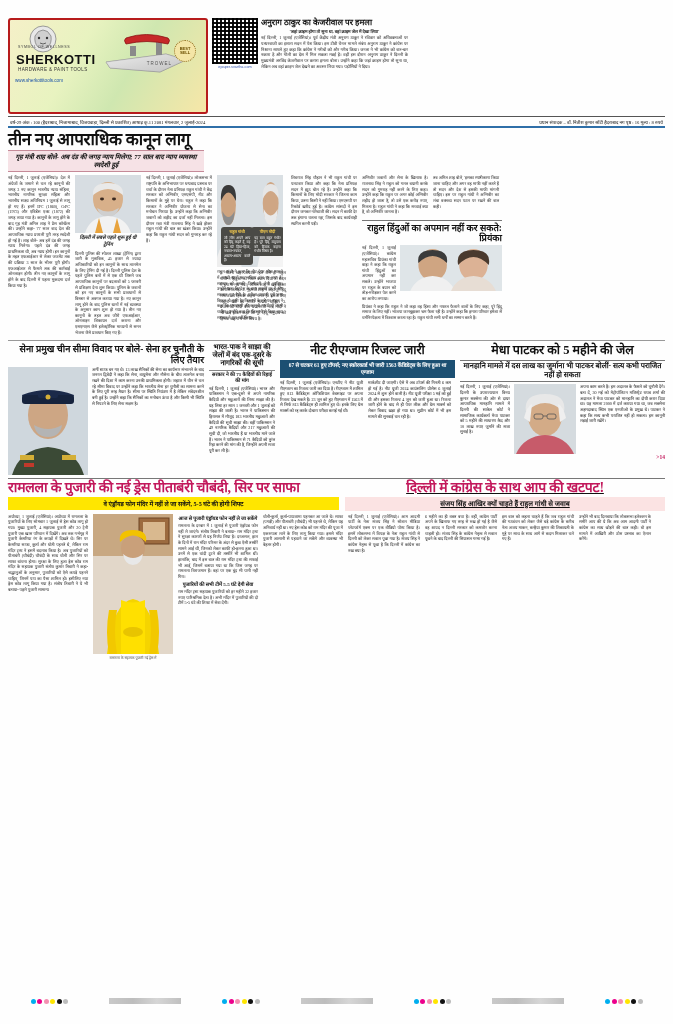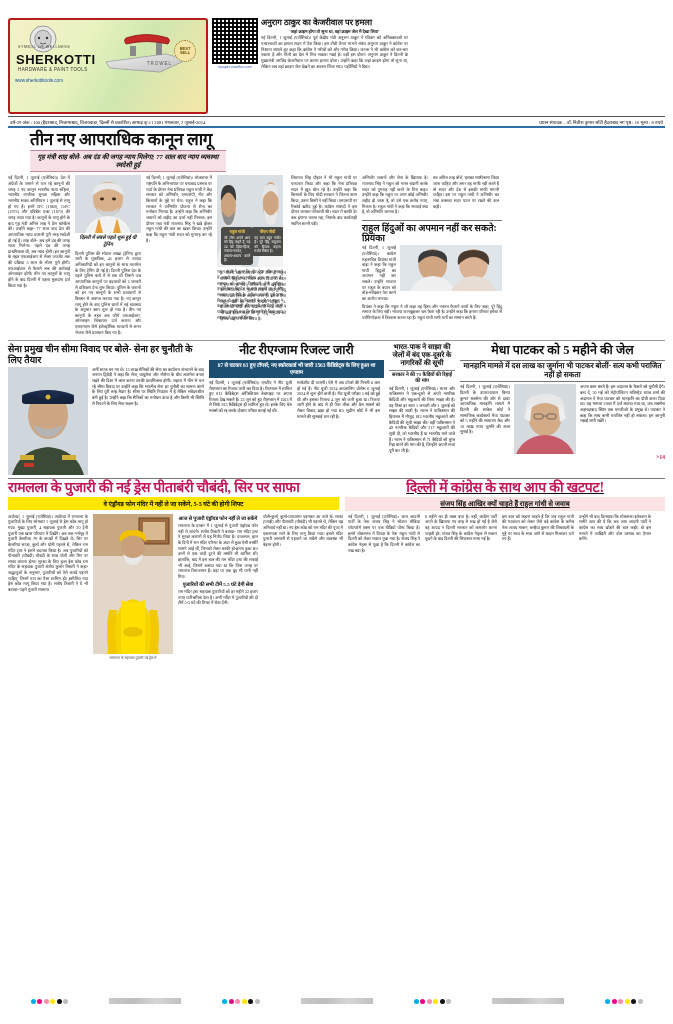--- a/index.html
+++ b/index.html
@@ -50,21 +50,21 @@
   .brief-quote{font-size:4.3px;font-weight:bold;text-align:center;color:#222;margin-bottom:1px;}
   .brief-text{font-size:4.2px;line-height:1.35;text-align:justify;color:#222;}
 
   .dateline{display:flex;justify-content:space-between;align-items:center;
     border-top:1px solid #555;border-bottom:2px solid #2f6fa8;margin-top:2px;padding:1.5px 2px;}
   .dateline-l{font-size:4.6px;color:#111;}
   .dateline-r{font-size:4.6px;color:#111;}
 
   
   .head-row{display:flex;gap:6px;margin-top:3px;align-items:flex-end;}
-  .h-left{width:196px;flex:0 0 auto;margin-left:22px;}
+  .h-left{width:196px;flex:0 0 auto;}
   .h-right{flex:1;}
   .headline-xl{font-size:17px;font-weight:bold;color:#111;line-height:1;letter-spacing:-.3px;}
   .headline-lead{font-size:16.5px;font-weight:bold;color:#111;line-height:1;text-align:center;letter-spacing:-.3px;}
   .kicker-pink{background:#f6e2e6;border-top:1px solid #c58a98;border-bottom:1px solid #c58a98;
     font-size:6.6px;font-weight:bold;font-style:italic;text-align:center;line-height:1.25;
     padding:2px 3px;margin-top:2px;color:#111;}
   .kicker-navy{background:#1c4f72;color:#fff;font-size:11px;font-weight:bold;text-align:center;
     padding:2.5px 4px;margin-top:2px;line-height:1.1;}
 
   
@@ -76,21 +76,21 @@
   .subhead{font-weight:bold;font-size:5px;text-align:center;margin:2px 0 1.5px;color:#111;line-height:1.2;}
   .subhead-it{font-weight:bold;font-style:italic;font-size:5px;text-align:center;margin:2px 0 1.5px;}
 
   .photo{background:#ccc;position:relative;overflow:hidden;border:0;}
   .cap{font-size:3.6px;text-align:center;color:#444;margin-top:1px;}
 
   
   .rule-top{border-top:1px solid #999;margin-top:3px;}
   .sec2{display:flex;gap:5px;margin-top:3px;}
   .hl-med{font-size:9.4px;font-weight:bold;line-height:1.08;color:#111;}
-  .hl-med-c{text-align:left;font-family:Liberation Serif, serif;}
+  .hl-med-c{text-align:right;font-family:Liberation Serif, serif;}
   .blue-box{background:#1c4f72;color:#fff;font-size:5.4px;font-weight:bold;text-align:center;
     padding:2px 2px;line-height:1.3;margin-top:2px;}
   .hl-big{font-size:12.5px;font-weight:bold;text-align:center;line-height:1.08;color:#111;}
   .hl-sub2{font-size:7.4px;font-weight:bold;text-align:center;line-height:1.18;color:#111;
     border-top:1px solid #777;border-bottom:1px solid #777;padding:1.5px 0;margin-top:2px;}
 
   
   .sec3head{display:flex;gap:6px;margin-top:3px;border-top:1.5px solid #777;padding-top:2px;}
   .hl-red{font-size:14px;font-weight:bold;color:#c2185b;line-height:1;letter-spacing:-.2px;}
   .yellow-band{background:#ffe600;font-size:6.2px;font-weight:bold;text-align:center;
@@ -327,42 +327,42 @@
           </svg>
         </div>
         <div style="flex:1;font-size:4.1px;line-height:1.38;text-align:justify;">अर्मी स्टाफ बन गए थे। 13 लाख सैनिकों की सेना का कार्यभार संभालने के बाद जनरल द्विवेदी ने कहा कि सेना, वायुसेना और नौसेना के बीच तालमेल बनाए रखने की दिशा में काम करना उनकी प्राथमिकता होगी।
 
 जहाज में चीन से चल रहे सीमा विवाद पर उन्होंने कहा कि भारतीय सेना हर चुनौती का सामना करने के लिए पूरी तरह तैयार है। सीमा पर स्थिति नियंत्रण में है लेकिन संवेदनशील बनी हुई है।
 
 उन्होंने कहा कि सैनिकों का मनोबल ऊंचा है और किसी भी स्थिति से निपटने के लिए सेना सक्षम है।</div>
       </div>
     </div>
 
+    <div style="width:66px;">
+      <div style="font-size:7px;font-weight:bold;text-align:center;line-height:1.12;">भारत-पाक ने साझा की जेलों में बंद एक-दूसरे के नागरिकों की सूची</div>
+      <div class="subhead" style="border-top:1px solid #888;padding-top:1.5px;margin-top:2px;">सरकार ने की 71 कैदियों की रिहाई की मांग</div>
+      <div style="font-size:4.1px;line-height:1.38;text-align:justify;">नई दिल्ली, 1 जुलाई (एजेंसियां)। भारत और पाकिस्तान ने एक-दूसरे से अपने नागरिक कैदियों और मछुआरों की लिस्ट साझा की है। यह लिस्ट हर साल 1 जनवरी और 1 जुलाई को साझा की जाती है।
+
+भारत ने पाकिस्तान की हिरासत में मौजूद 183 भारतीय मछुआरों और कैदियों की सूची साझा की। वहीं पाकिस्तान ने 49 नागरिक कैदियों और 217 मछुआरों की सूची दी, जो भारतीय हैं या भारतीय माने जाते हैं।
+
+भारत ने पाकिस्तान से 71 कैदियों को तुरंत रिहा करने की मांग की है, जिन्होंने अपनी सजा पूरी कर ली है।</div>
+    </div>
+
     <div style="width:175px;">
       <div class="hl-big">नीट रीएग्जाम रिजल्ट जारी</div>
       <div class="blue-box">67 से घटकर 61 हुए टॉपर्स; नए स्कोरकार्ड भी जारी
 1563 कैंडिडेट्स के लिए हुआ था एग्जाम</div>
       <div style="display:flex;gap:5px;margin-top:2px;">
         <div style="width:83px;font-size:4.1px;line-height:1.38;text-align:justify;">नई दिल्ली, 1 जुलाई (एजेंसियां)। एनटीए ने नीट यूजी रीएग्जाम का रिजल्ट जारी कर दिया है। रीएग्जाम में शामिल हुए 813 कैंडिडेट्स ऑफिशियल वेबसाइट पर अपना रिजल्ट देख सकते हैं।
 
 23 जून को हुए रीएग्जाम में 1563 में से सिर्फ 813 कैंडिडेट्स ही शामिल हुए थे। इनके लिए ग्रेस मार्क्स को रद्द करके दोबारा परीक्षा कराई गई थी।</div>
         <div style="width:83px;font-size:4.1px;line-height:1.38;text-align:justify;">मार्कशीट दी जाएगी। ऐसे में अब टॉपर्स की गिनती 6 कम हो गई है। नीट यूजी 2024 काउंसलिंग प्रोसेस 6 जुलाई 2024 से शुरू होने वाली है। नीट यूजी परीक्षा 5 मई को हुई थी और इसका रिजल्ट 4 जून को जारी हुआ था।
 
 रिजल्ट जारी होने के बाद से ही पेपर लीक और ग्रेस मार्क्स को लेकर विवाद खड़ा हो गया था। सुप्रीम कोर्ट में भी इस मामले की सुनवाई चल रही है।</div>
       </div>
-    </div>
-
-    <div style="width:66px;">
-      <div style="font-size:7px;font-weight:bold;text-align:center;line-height:1.12;">भारत-पाक ने साझा की जेलों में बंद एक-दूसरे के नागरिकों की सूची</div>
-      <div class="subhead" style="border-top:1px solid #888;padding-top:1.5px;margin-top:2px;">सरकार ने की 71 कैदियों की रिहाई की मांग</div>
-      <div style="font-size:4.1px;line-height:1.38;text-align:justify;">नई दिल्ली, 1 जुलाई (एजेंसियां)। भारत और पाकिस्तान ने एक-दूसरे से अपने नागरिक कैदियों और मछुआरों की लिस्ट साझा की है। यह लिस्ट हर साल 1 जनवरी और 1 जुलाई को साझा की जाती है।
-
-भारत ने पाकिस्तान की हिरासत में मौजूद 183 भारतीय मछुआरों और कैदियों की सूची साझा की। वहीं पाकिस्तान ने 49 नागरिक कैदियों और 217 मछुआरों की सूची दी, जो भारतीय हैं या भारतीय माने जाते हैं।
-
-भारत ने पाकिस्तान से 71 कैदियों को तुरंत रिहा करने की मांग की है, जिन्होंने अपनी सजा पूरी कर ली है।</div>
     </div>
 
     <div style="flex:1;">
       <div class="hl-big">मेधा पाटकर को 5 महीने की जेल</div>
       <div class="hl-sub2">मानहानि मामले में दस लाख का जुर्माना भी
 पाटकर बोलीं- सत्य कभी पराजित नहीं हो सकता</div>
       <div style="display:flex;gap:4px;margin-top:2px;">
         <div style="width:50px;font-size:4.1px;line-height:1.38;text-align:justify;">नई दिल्ली, 1 जुलाई (एजेंसियां)। दिल्ली के उपराज्यपाल विनय कुमार सक्सेना की ओर से दायर आपराधिक मानहानि मामले में दिल्ली की साकेत कोर्ट ने सामाजिक कार्यकर्ता मेधा पाटकर को 5 महीने की साधारण कैद और 10 लाख रुपए जुर्माने की सजा सुनाई है।</div>
         <div class="photo" style="width:62px;height:70px;flex:0 0 auto;">
           <svg viewBox="0 0 62 70" width="100%" height="100%" preserveAspectRatio="none">

